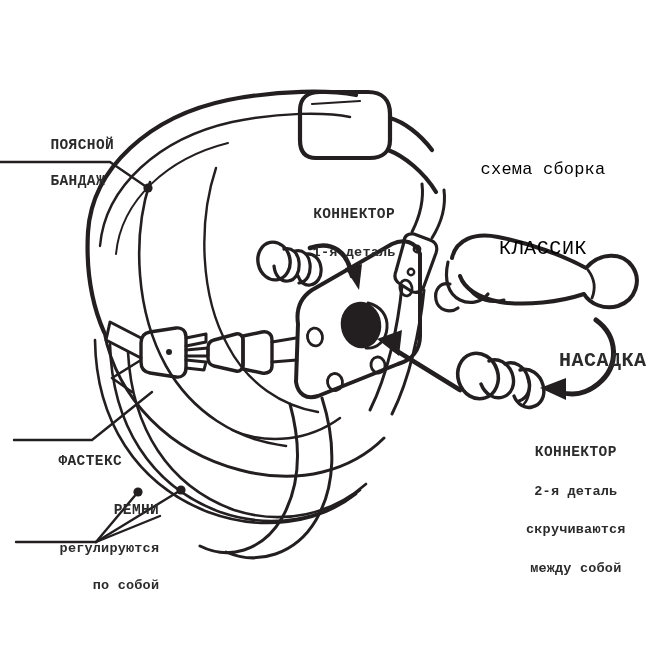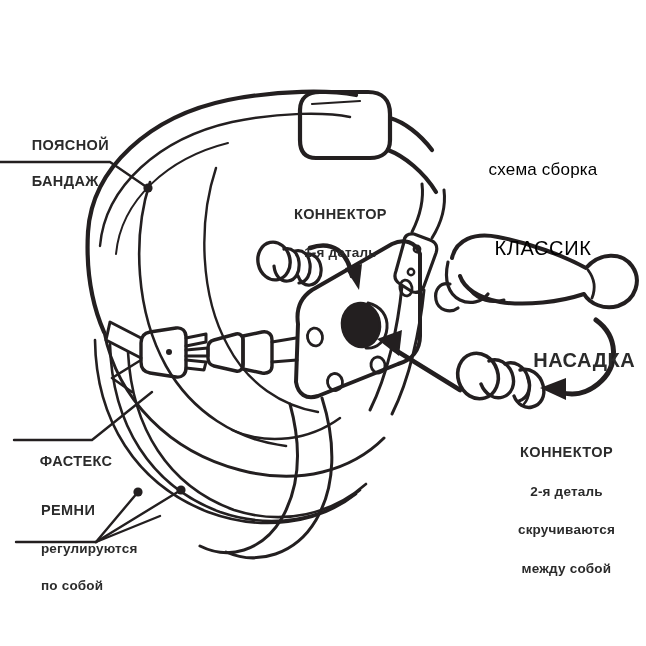--- a/index.html
+++ b/index.html
@@ -6,21 +6,21 @@
   html, body {
     margin: 0;
     padding: 0;
     background: #ffffff;
   }
   #canvas {
     position: relative;
     width: 646px;
     height: 646px;
     background: #ffffff;
-    font-family: Liberation Sans, sans-serif;
+    font-family: Liberation Mono, monospace;
     overflow: hidden;
     -webkit-font-smoothing: antialiased;
   }
   #art {
     position: absolute;
     left: 0;
     top: 0;
     width: 646px;
     height: 646px;
   }
@@ -102,20 +102,21 @@
     font-size: 14.5px;
     font-weight: bold;
     letter-spacing: 0.4px;
   }
 
   #label-straps {
     left: 24px;
     top: 482px;
     font-size: 14.5px;
     line-height: 1.3;
+    text-align: right;
   }
   #label-straps .t1 { font-weight: bold; letter-spacing: 0.4px; }
   #label-straps .t2,
   #label-straps .t3 { font-weight: bold; font-size: 13.5px; }
 </style>
 </head>
 <body>
 
 <div id="canvas">
 

